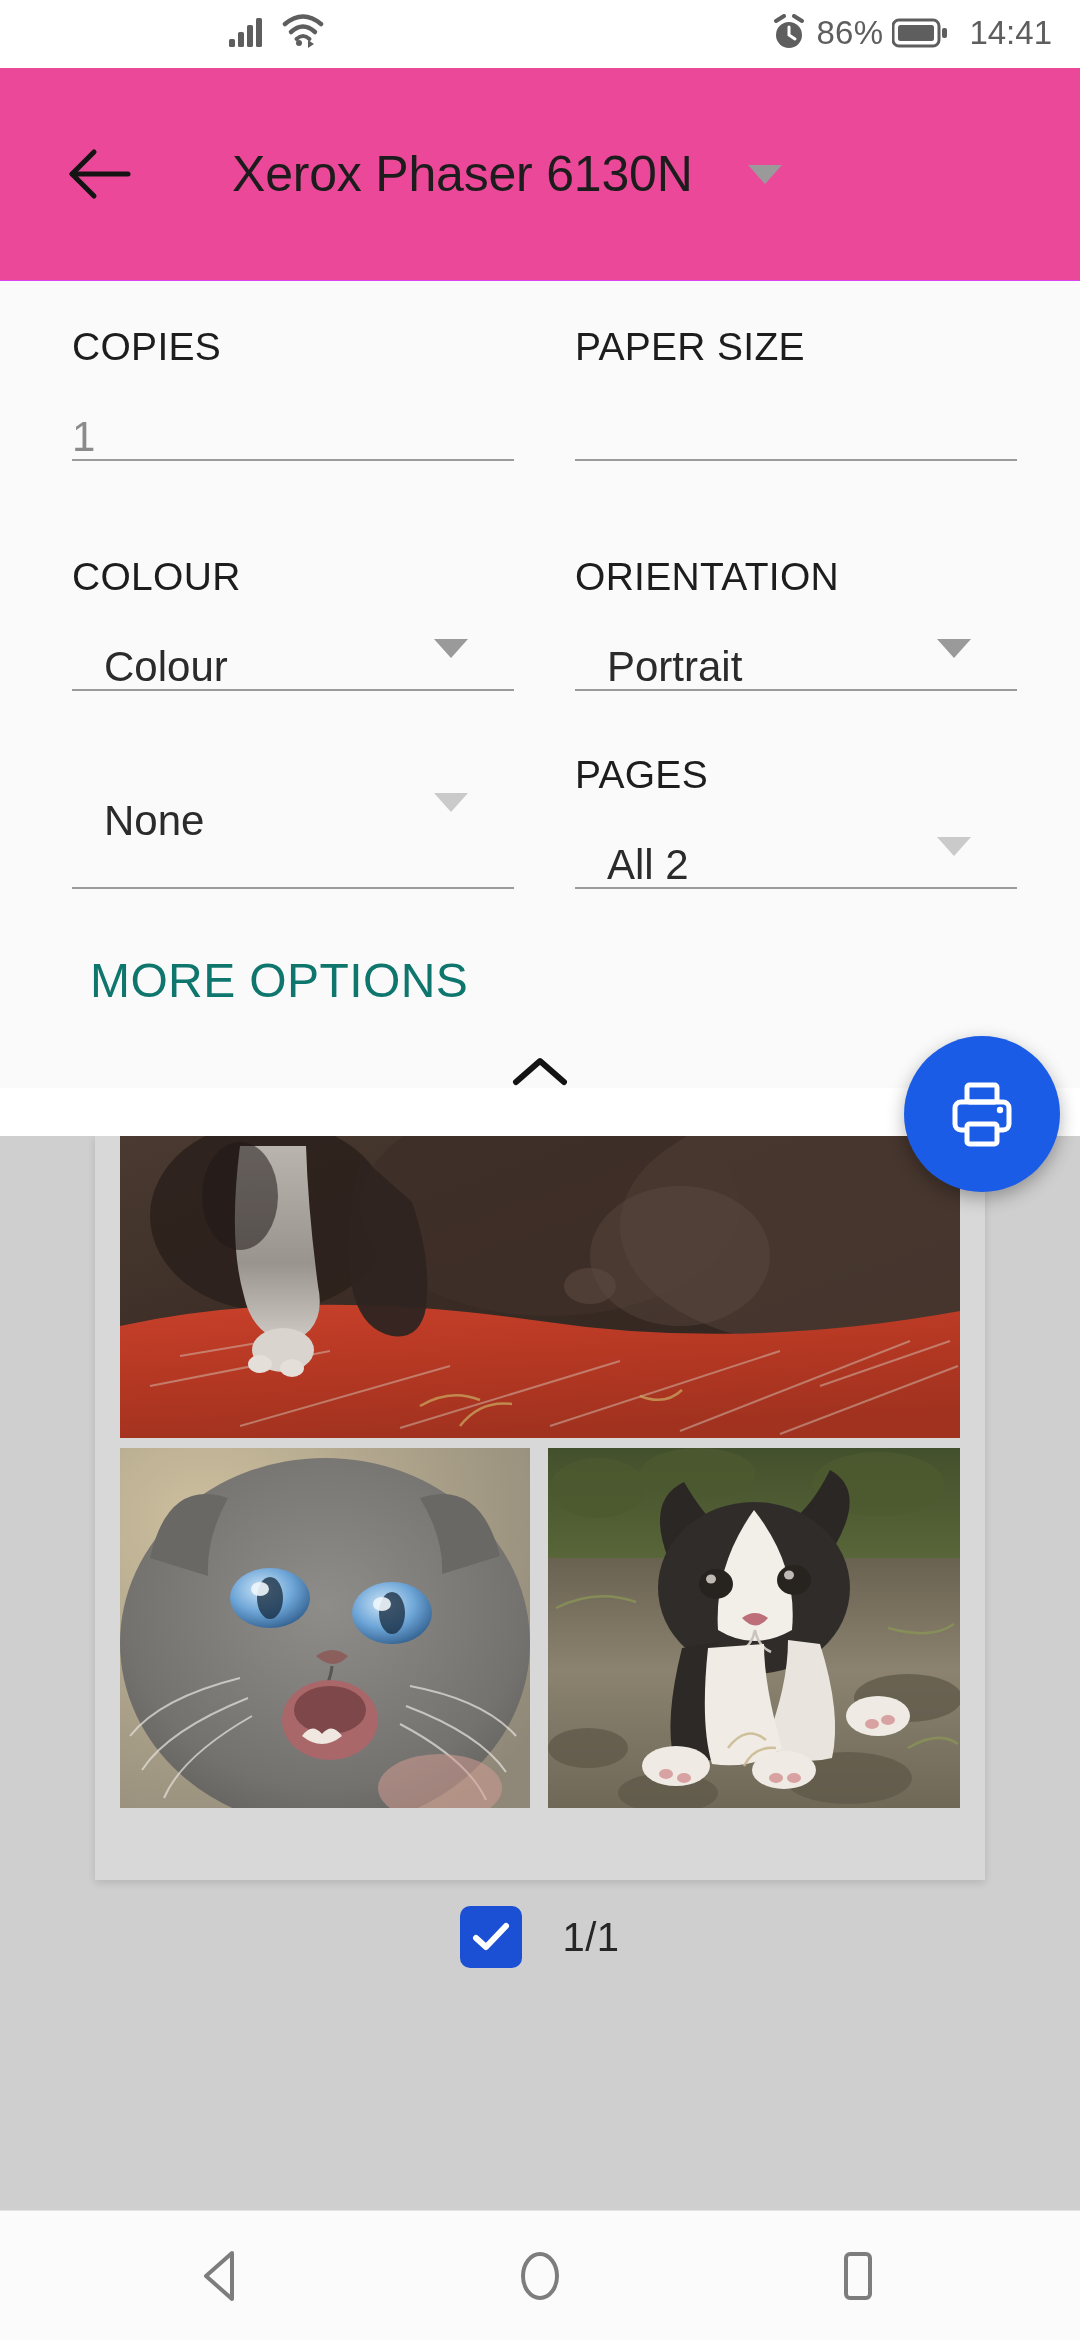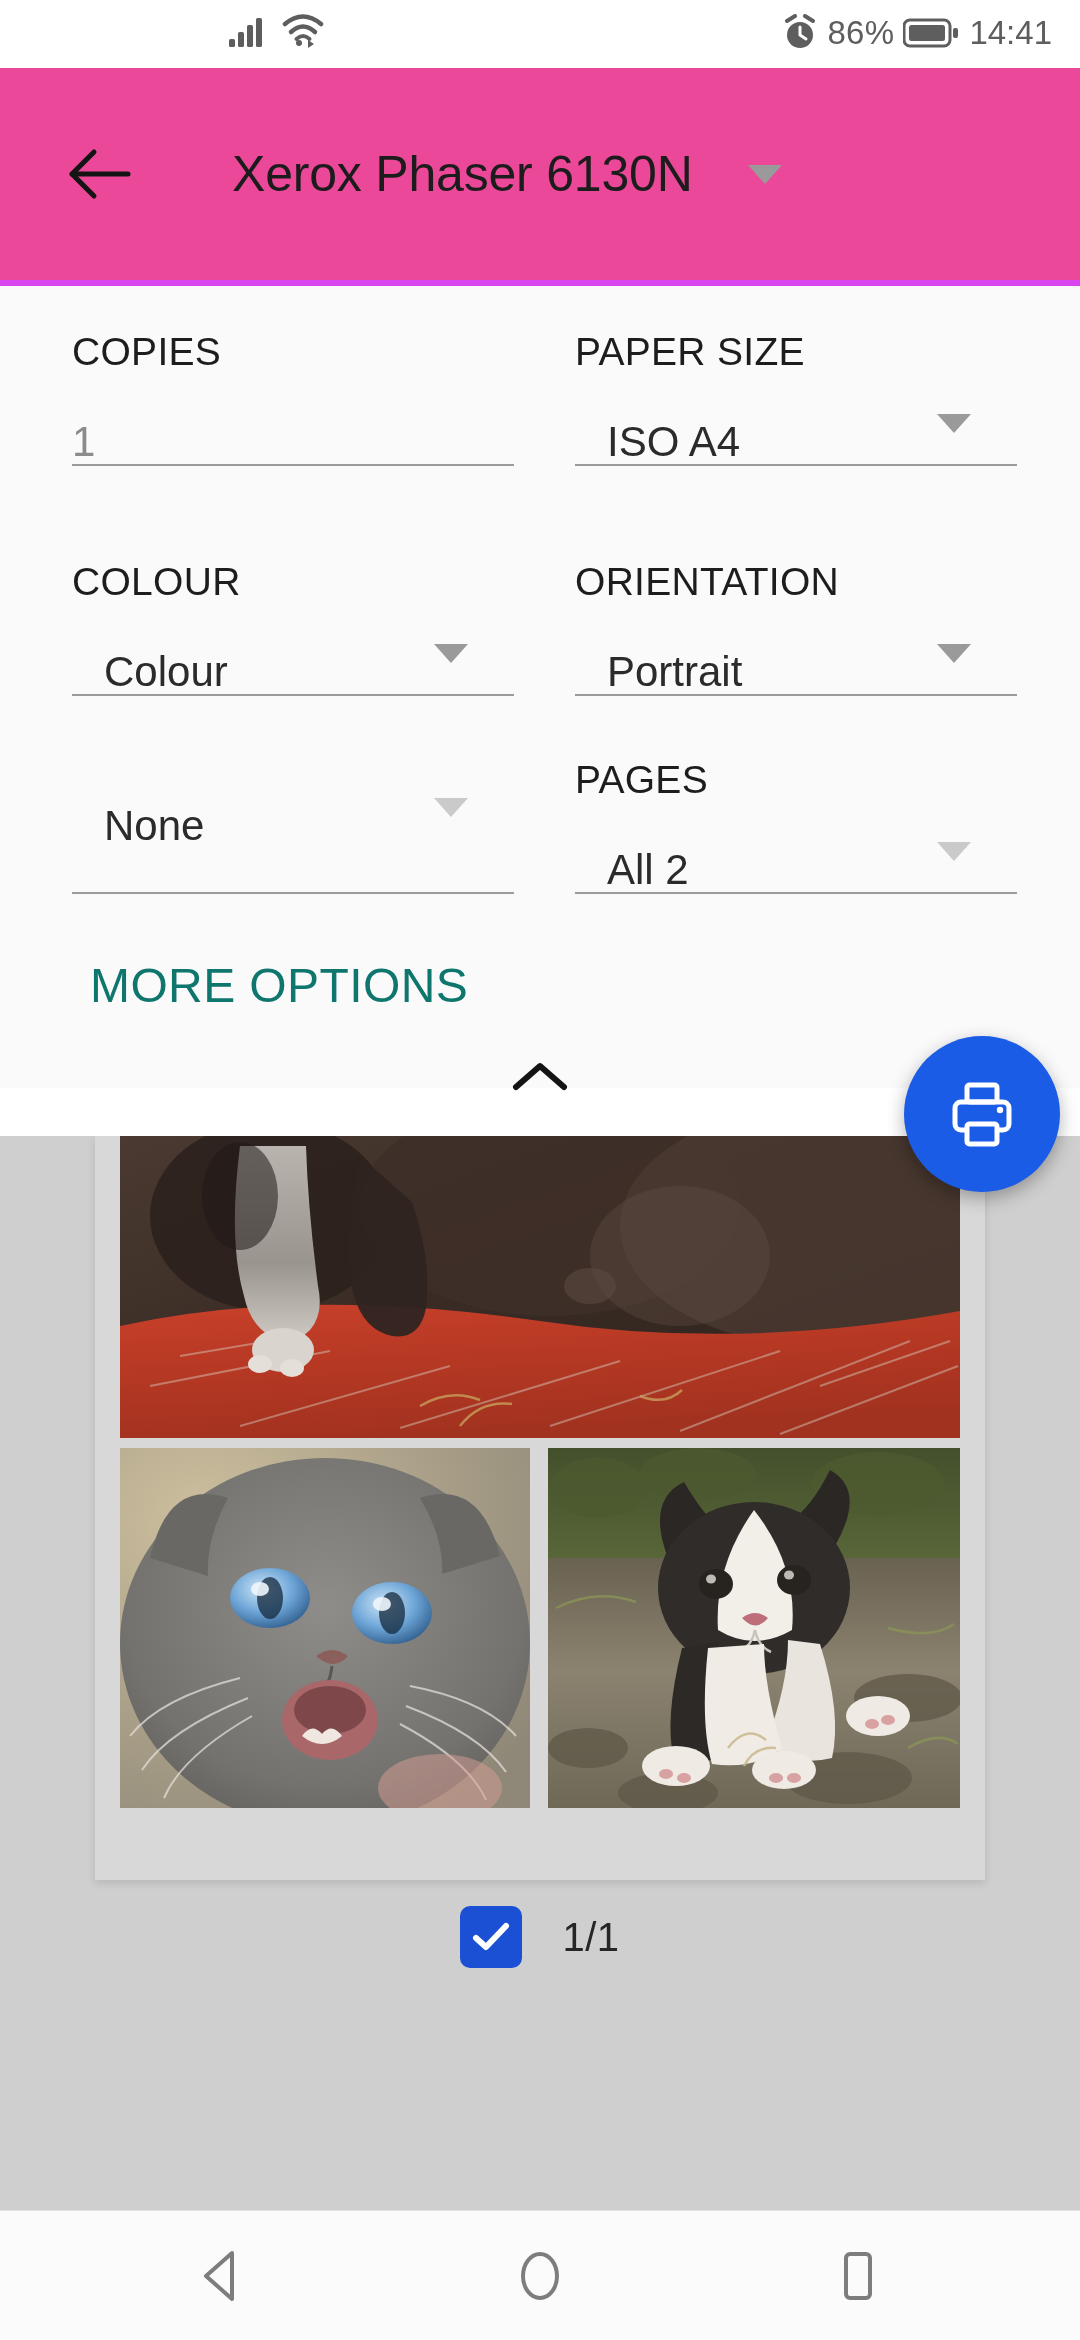--- a/index.html
+++ b/index.html
@@ -31,21 +31,21 @@
   .sb-right{
     position:absolute; right:28px; top:14px;
     display:flex; align-items:center; gap:9px;
     color:#5a5a5a;
     justify-content:center;
   }
   .sb-text{
     font-size:33px; color:#5e5e5e; letter-spacing:.3px;
     font-family:"Liberation Sans", sans-serif;
   }
-  .sb-time{ font-size:33px; color:#5e5e5e; margin-left:1px; }
+  .sb-time{ font-size:33px; color:#5e5e5e; margin-left:12px; }
 
   
   .panel{
     position:absolute; top:68px; left:0;
     width:1080px; height:1068px;
     background:#ffffff;
     z-index:30;
   }
   .appbar{
     position:relative;
@@ -77,21 +77,21 @@
     border-left:17px solid transparent;
     border-right:17px solid transparent;
     border-top:19px solid #9a9a9a;
   }
   .tri-down.light{ border-top-color:#cacaca; }
 
   .panel-body{
     position:relative;
     background:#fafafa;
     height:808px;
-    border-top:6px solid #d946ef;
+    border-top:1px solid #d946ef;
   }
 
   .grid{
     position:absolute; top:0; left:0;
     width:1080px;
   }
   .field{
     position:absolute;
     width:442px;
   }
@@ -273,26 +273,20 @@
         <div class="field col-l row-1">
           <div class="field-label">COPIES</div>
           <div class="field-value-row">
             <span class="field-value muted">1</span>
           </div>
           <div class="field-underline"></div>
         </div>
 
         <div class="field col-r row-1">
           <div class="field-label">PAPER SIZE</div>
-          <div class="field-value-row">
-            <span class="field-value indent">ISO A4</span>
-            <span class="field-caret">
-              <span class="tri-down"></span>
-            </span>
-          </div>
           <div class="field-underline"></div>
         </div>
 
         <div class="field col-l row-2">
           <div class="field-label">COLOUR</div>
           <div class="field-value-row">
             <span class="field-value indent">Colour</span>
             <span class="field-caret">
               <span class="tri-down"></span>
             </span>

